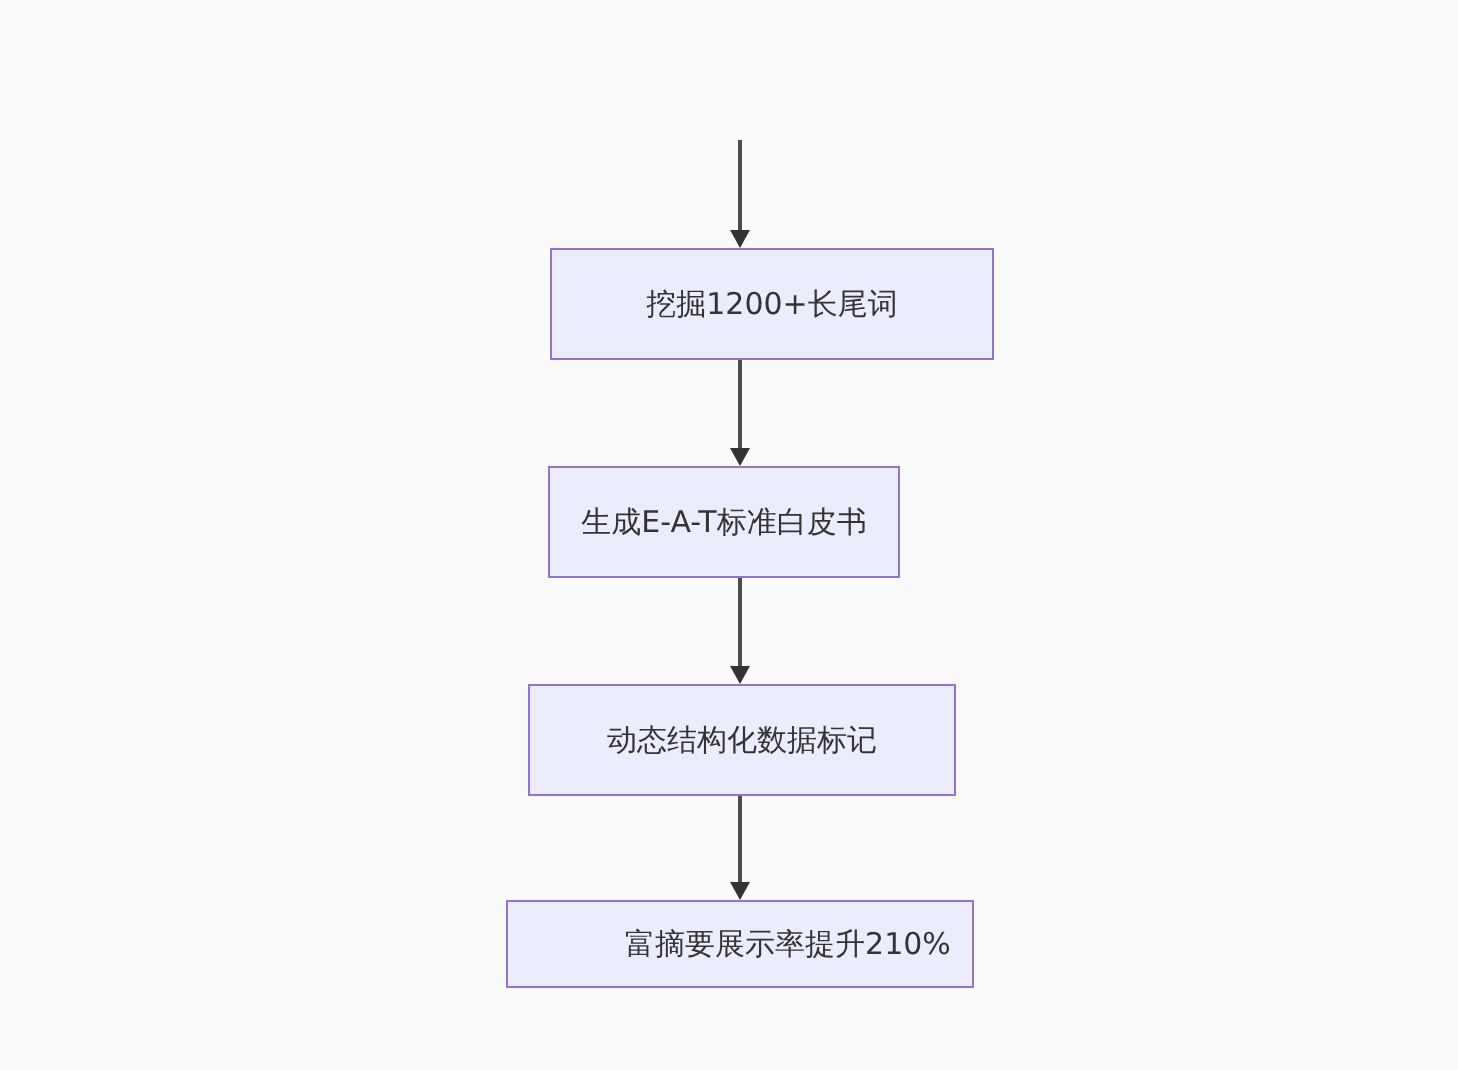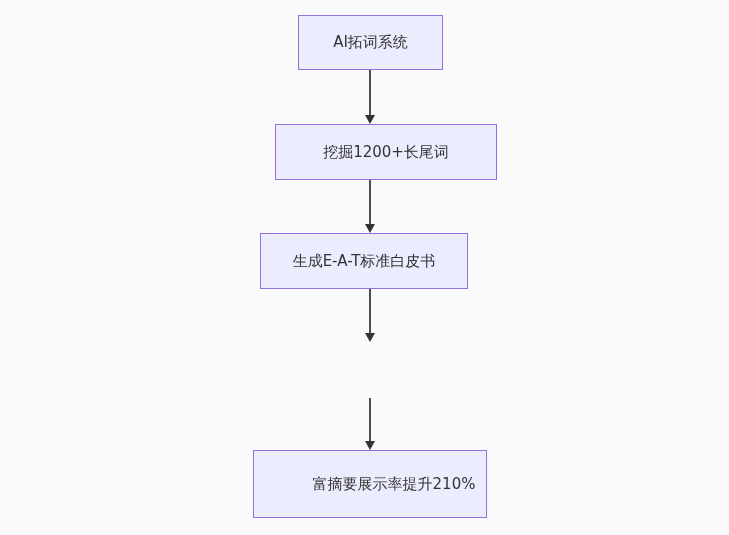--- a/index.html
+++ b/index.html
@@ -27,23 +27,23 @@
     color: #333333;
     font-size: 15px;
     display: flex;
     align-items: center;
     justify-content: center;
     text-align: center;
     white-space: nowrap;
   }
   .node-1 { left: 298px; top: 15px;  width: 145px; height: 55px; }
   .node-2 { left: 275px; top: 124px; width: 222px; height: 56px; }
-  .node-3 { left: 260px; top: 233px; width: 208px; height: 56px; text-align: right; }
+  .node-3 { left: 274px; top: 233px; width: 176px; height: 56px; text-align: right; }
   .node-4 { left: 264px; top: 342px; width: 214px; height: 56px; }
-  .node-5 { left: 253px; top: 450px; width: 234px; height: 68px; padding-left: 48px; }
+  .node-5 { left: 253px; top: 450px; width: 234px; height: 44px; padding-left: 48px; }
 
   .arrow {
     position: absolute;
     left: 364px;           
     width: 12px;
   }
   .arrow-1 { top: 70px;  height: 54px; }
   .arrow-2 { top: 180px; height: 53px; }
   .arrow-3 { top: 289px; height: 53px; }
   .arrow-4 { top: 398px; height: 52px; }
@@ -65,23 +65,20 @@
     border-left: 5px solid transparent;
     border-right: 5px solid transparent;
     border-top: 9px solid #333333;
   }
 </style>
 </head>
 <body>
 
 <div class="canvas">
 
-  <div class="node node-1">
-    <span>AI拓词系统</span>
-  </div>
 
   <div class="arrow arrow-1">
     <div class="shaft"></div>
     <div class="head"></div>
   </div>
 
   <div class="node node-2">
     <span>挖掘1200+长尾词</span>
   </div>
 
@@ -92,20 +89,23 @@
 
   <div class="node node-3">
     <span>生成E-A-T标准白皮书</span>
   </div>
 
   <div class="arrow arrow-3">
     <div class="shaft"></div>
     <div class="head"></div>
   </div>
 
+  <div class="node node-4">
+    <span>动态结构化数据标记</span>
+  </div>
 
   <div class="arrow arrow-4">
     <div class="shaft"></div>
     <div class="head"></div>
   </div>
 
   <div class="node node-5">
     <span>富摘要展示率提升210%</span>
   </div>
 

